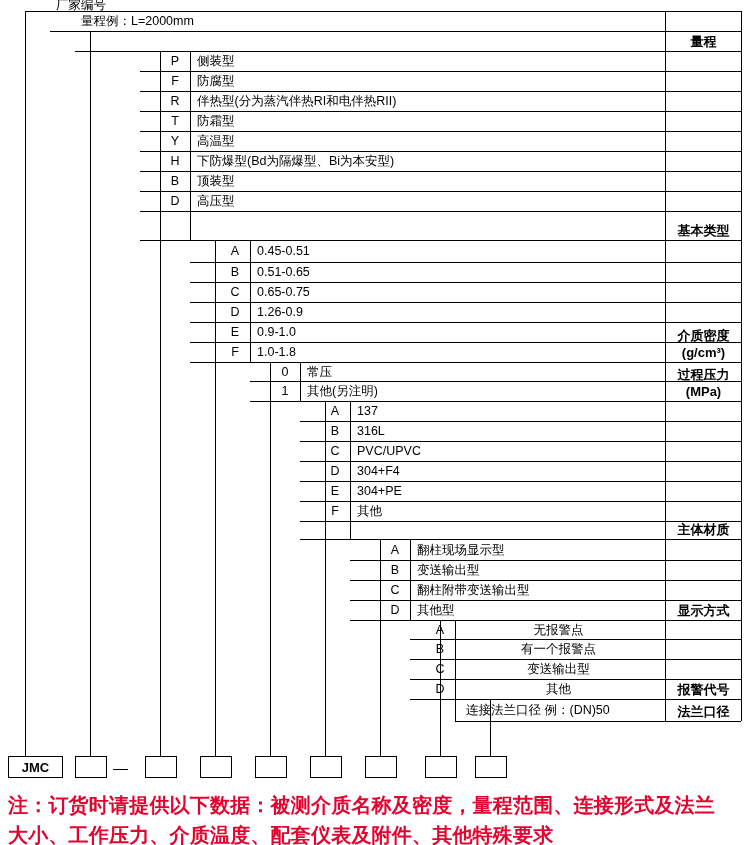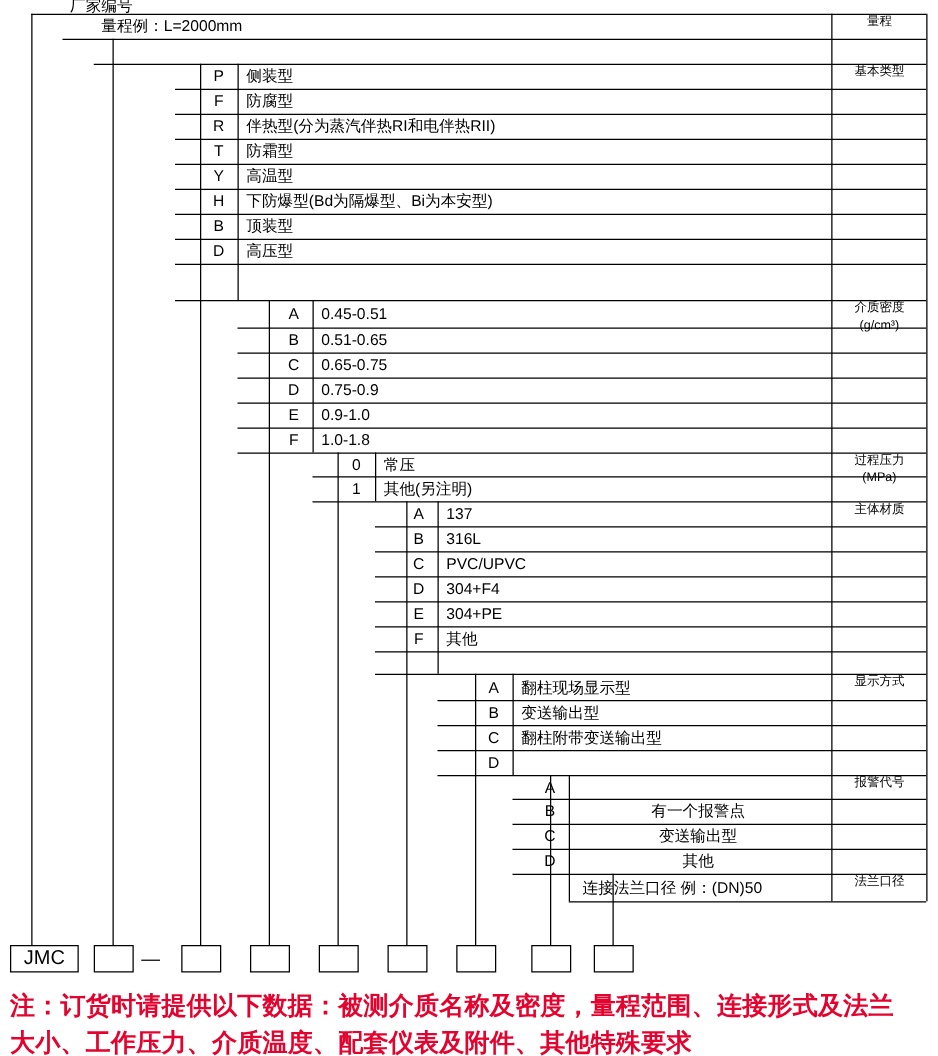--- a/index.html
+++ b/index.html
@@ -32,23 +32,23 @@
     white-space: nowrap;
   }
   .code {
     justify-content: center;
     font-size: 12.5px;
   }
   .txt {
     padding-left: 6px;
   }
   .grpname {
-    justify-content: flex-start;
-    font-weight: normal;
-    font-size: 10px;
+    justify-content: flex-end;
+    font-weight: bold;
+    font-size: 13px;
     text-align: center;
     flex-direction: column;
     line-height: 1.35;
   }
   .grpname span { display: block; }
 
   
   .hline {
     position: absolute;
     background: #000;
@@ -61,23 +61,24 @@
   }
 
   
   .bbox {
     position: absolute;
     border: 1px solid #000;
     box-sizing: border-box;
     display: flex;
     align-items: center;
     justify-content: center;
-    font-size: 16px;
+    font-size: 13px;
     height: 22px;
     background: #fff;
+    font-weight: bold;
   }
   .dash {
     position: absolute;
     font-size: 15px;
     line-height: 1;
   }
 
   
   .note {
     position: absolute;
@@ -212,21 +213,21 @@
   <div class="cell code" style="left:220px; top:241px; width:30px; height:21px;">A</div>
   <div class="cell txt" style="left:251px; top:241px; width:410px; height:21px;">0.45-0.51</div>
 
   <div class="cell code" style="left:220px; top:262px; width:30px; height:20px;">B</div>
   <div class="cell txt" style="left:251px; top:262px; width:410px; height:20px;">0.51-0.65</div>
 
   <div class="cell code" style="left:220px; top:282px; width:30px; height:20px;">C</div>
   <div class="cell txt" style="left:251px; top:282px; width:410px; height:20px;">0.65-0.75</div>
 
   <div class="cell code" style="left:220px; top:302px; width:30px; height:20px;">D</div>
-  <div class="cell txt" style="left:251px; top:302px; width:410px; height:20px;">0.75-0.9</div>
+  <div class="cell txt" style="left:251px; top:302px; width:410px; height:20px;">1.26-0.9</div>
 
   <div class="cell code" style="left:220px; top:322px; width:30px; height:20px;">E</div>
   <div class="cell txt" style="left:251px; top:322px; width:410px; height:20px;">0.9-1.0</div>
 
   <div class="cell code" style="left:220px; top:342px; width:30px; height:20px;">F</div>
   <div class="cell txt" style="left:251px; top:342px; width:410px; height:20px;">1.0-1.8</div>
 
   <div class="cell code" style="left:270px; top:363px; width:30px; height:18px;">0</div>
   <div class="cell txt" style="left:301px; top:363px; width:360px; height:18px;">常压</div>
 
@@ -254,22 +255,24 @@
   <div class="cell code" style="left:380px; top:540px; width:30px; height:20px;">A</div>
   <div class="cell txt" style="left:411px; top:540px; width:250px; height:20px;text-align:right;">翻柱现场显示型</div>
 
   <div class="cell code" style="left:380px; top:560px; width:30px; height:20px;">B</div>
   <div class="cell txt" style="left:411px; top:560px; width:250px; height:20px;">变送输出型</div>
 
   <div class="cell code" style="left:380px; top:580px; width:30px; height:20px;">C</div>
   <div class="cell txt" style="left:411px; top:580px; width:250px; height:20px;">翻柱附带变送输出型</div>
 
   <div class="cell code" style="left:380px; top:600px; width:30px; height:20px;">D</div>
+  <div class="cell txt" style="left:411px; top:600px; width:250px; height:20px;">其他型</div>
 
   <div class="cell code" style="left:425px; top:621px; width:30px; height:18px;">A</div>
+  <div class="cell code" style="left:456px; top:621px; width:205px; height:18px;">无报警点</div>
 
   <div class="cell code" style="left:425px; top:640px; width:30px; height:19px;">B</div>
   <div class="cell code" style="left:456px; top:640px; width:205px; height:19px;">有一个报警点</div>
 
   <div class="cell code" style="left:425px; top:660px; width:30px; height:19px;">C</div>
   <div class="cell code" style="left:456px; top:660px; width:205px; height:19px;">变送输出型</div>
 
   <div class="cell code" style="left:425px; top:680px; width:30px; height:19px;">D</div>
   <div class="cell code" style="left:456px; top:680px; width:205px; height:19px;">其他</div>
 

